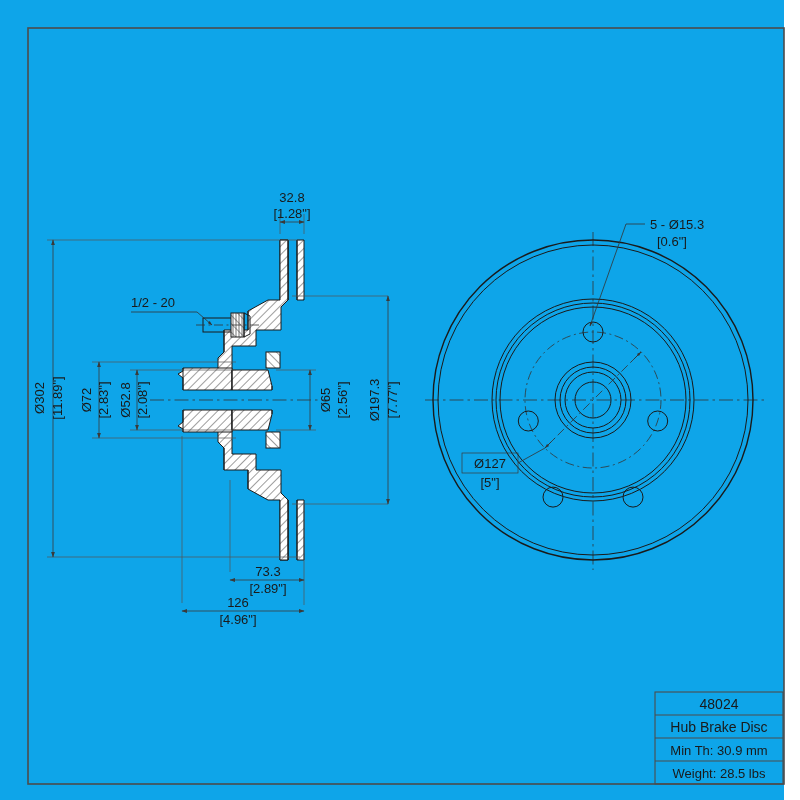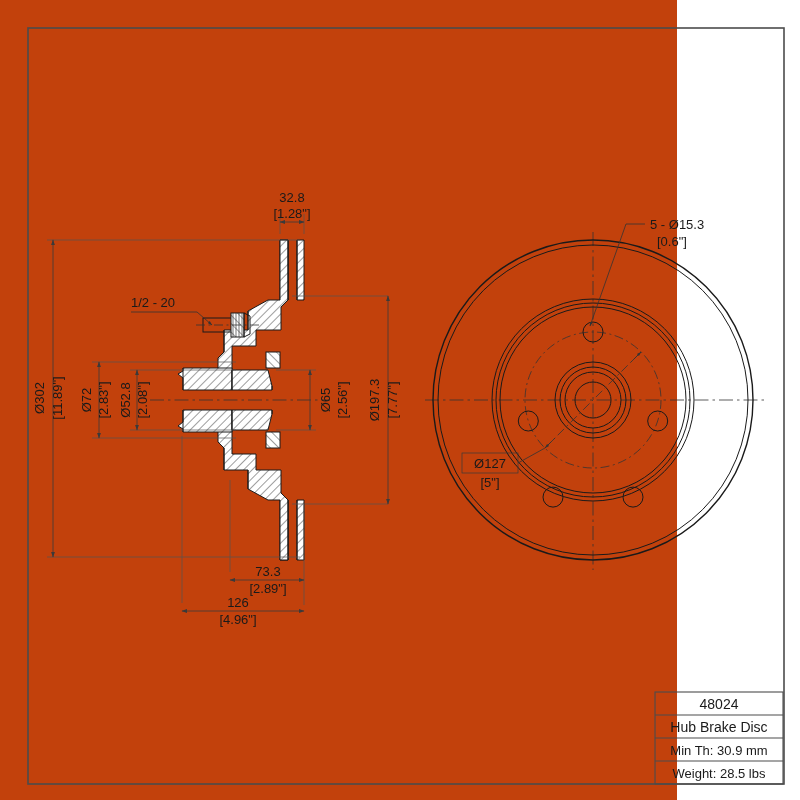--- a/index.html
+++ b/index.html
@@ -9,23 +9,23 @@
     background: #ffffff;
   }
   body {
     width: 800px;
     height: 800px;
     overflow: hidden;
     font-family: "Liberation Sans", sans-serif;
   }
   #sheet {
     position: relative;
-    width: 677px;
+    width: 784px;
     height: 800px;
-    background: #c2410c;
+    background: #0ea5e9;
   }
   svg#drawing {
     display: block;
     width: 800px;
     height: 800px;
   }
   .ln  { stroke: #1a1a1a; stroke-width: 1; fill: none; }
   .lnw { stroke: #1a1a1a; stroke-width: 1.4; fill: none; }
   .thin{ stroke: #3a3a3a; stroke-width: 0.7; fill: none; }
   .ext { stroke: #555555; stroke-width: 0.7; fill: none; }

